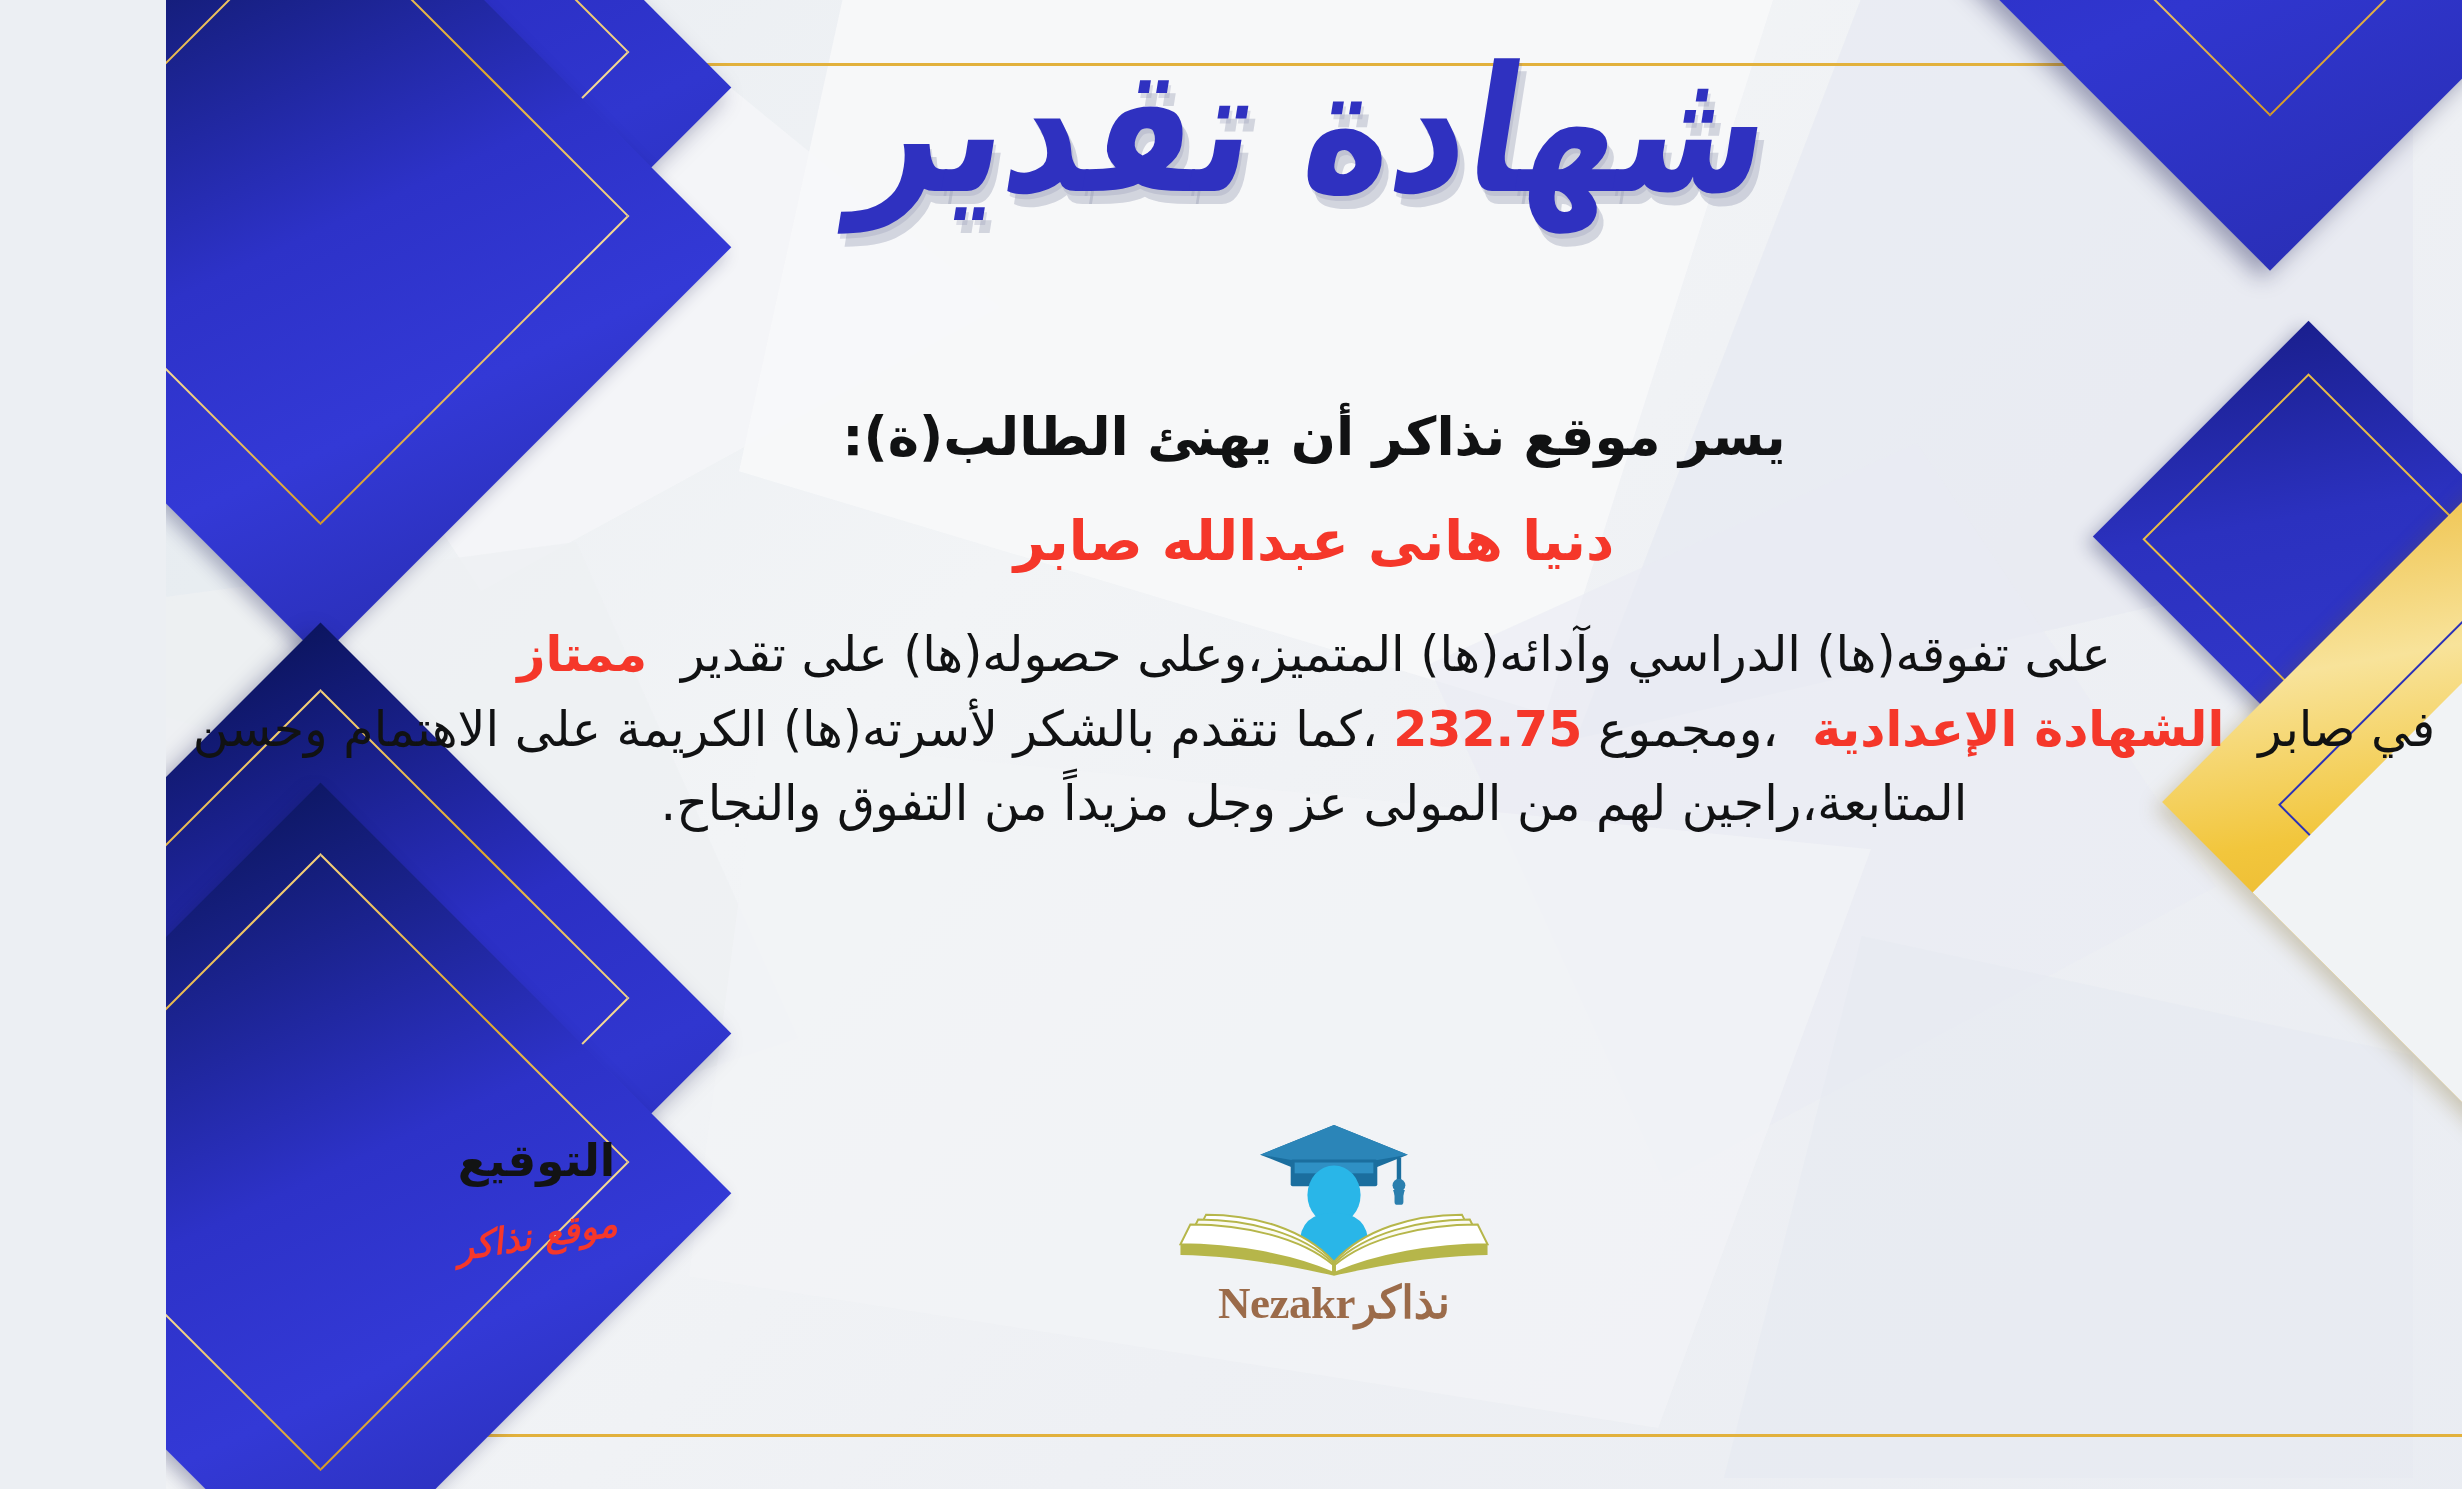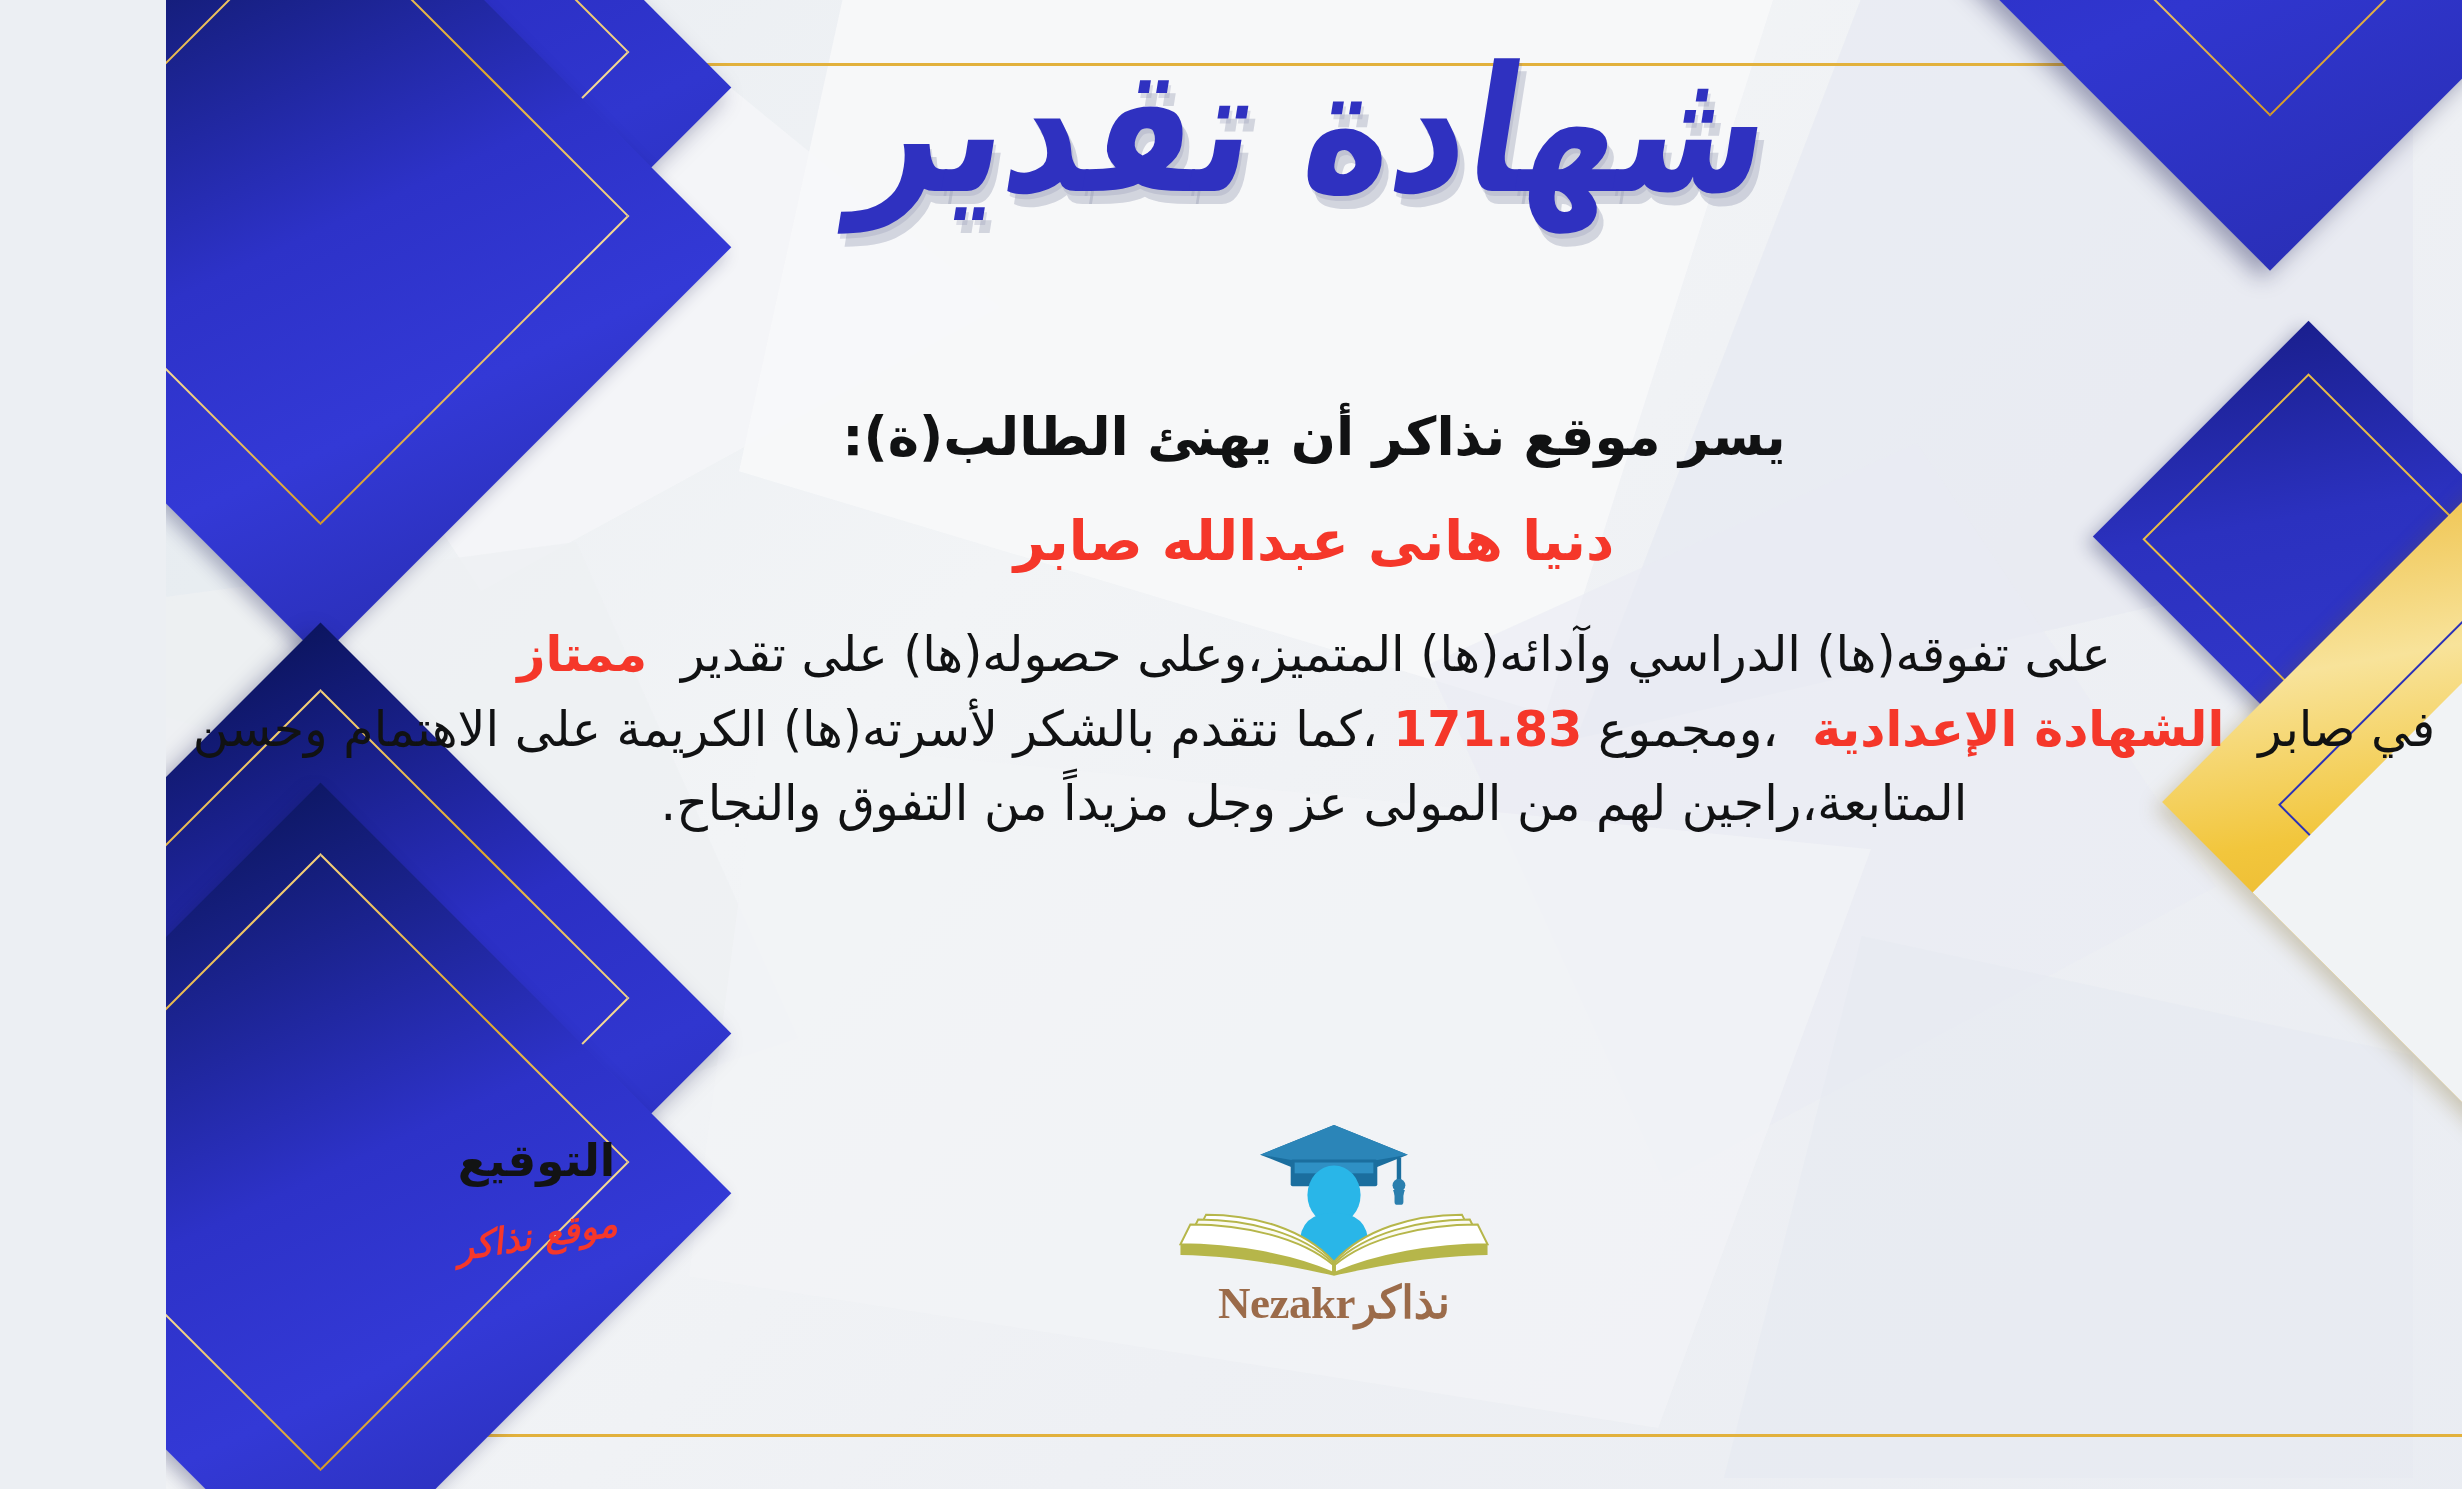--- a/index.html
+++ b/index.html
@@ -239,21 +239,21 @@
 
     <div class="body-block">
 
       <p class="line-intro">يسر موقع نذاكر أن يهنئ الطالب(ة):</p>
 
       <p class="student-name">دنيا هانى عبدالله صابر</p>
 
       <p class="para">
         <span>على تفوقه(ها) الدراسي وآدائه(ها) المتميز،وعلى حصوله(ها) على تقدير</span><span class="sp"></span><span class="hl">ممتاز</span><br>
         <span>في صابر</span><span class="sp"></span><span class="hl">الشهادة الإعدادية</span><span class="sp"></span><span>،ومجموع</span>
-        <span class="hl">171.83</span>
+        <span class="hl">232.75</span>
         <span>،كما نتقدم بالشكر لأسرته(ها) الكريمة على الاهتمام وحسن المتابعة،راجين لهم من المولى عز وجل مزيداً من التفوق والنجاح.</span>
       </p>
     </div>
 
     <div class="sig-zone">
       <div class="sig-label">التوقيع</div>
       <div class="sig-script">موقع نذاكر</div>
     </div>
 
     <div class="logo-zone">

